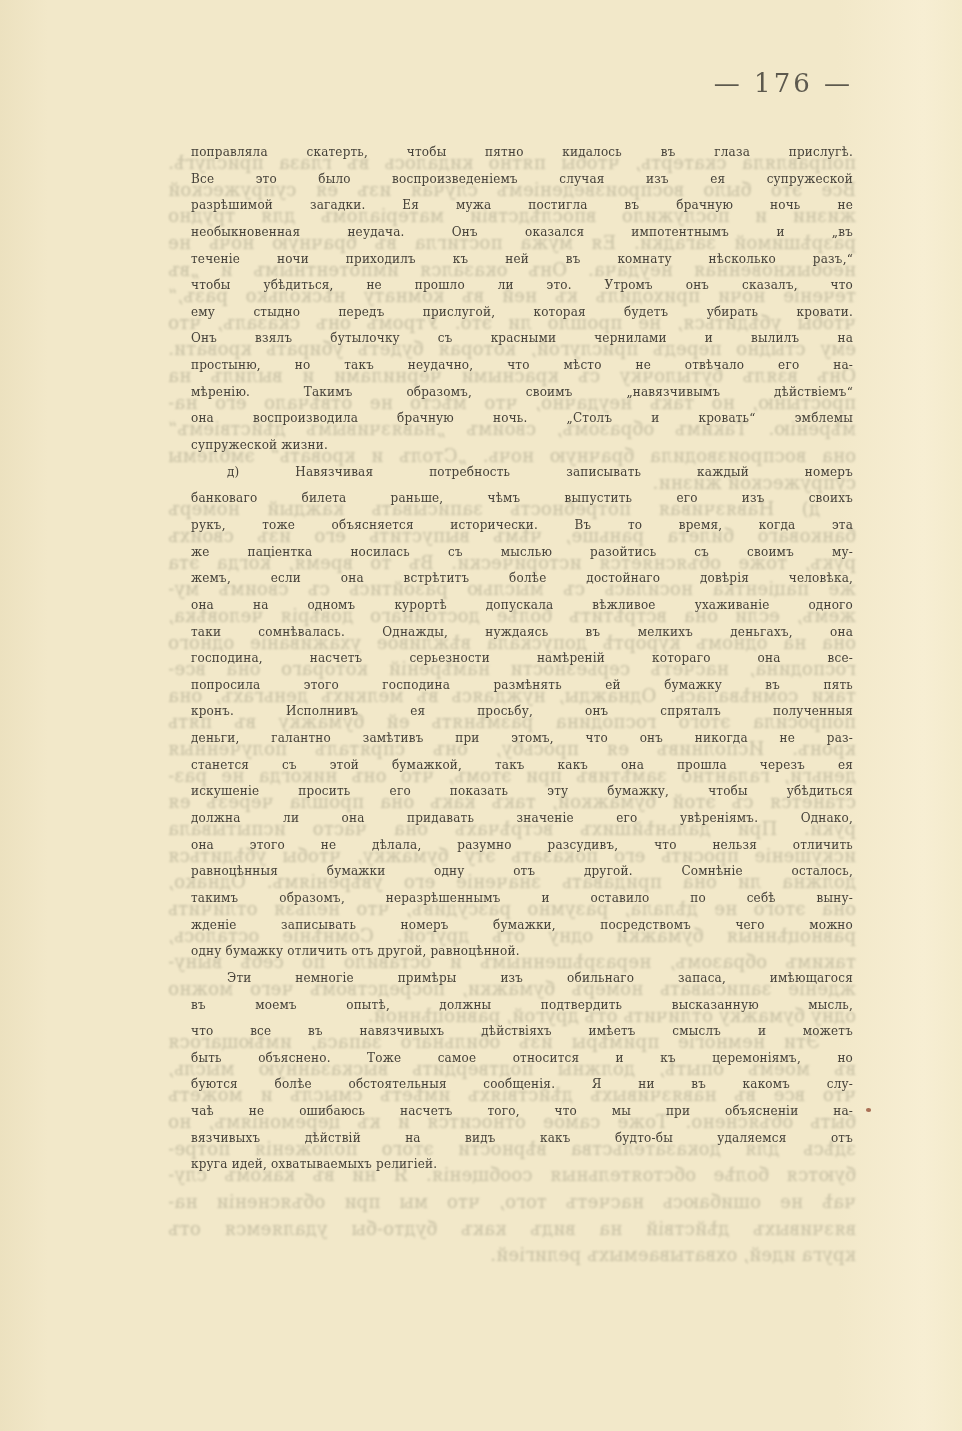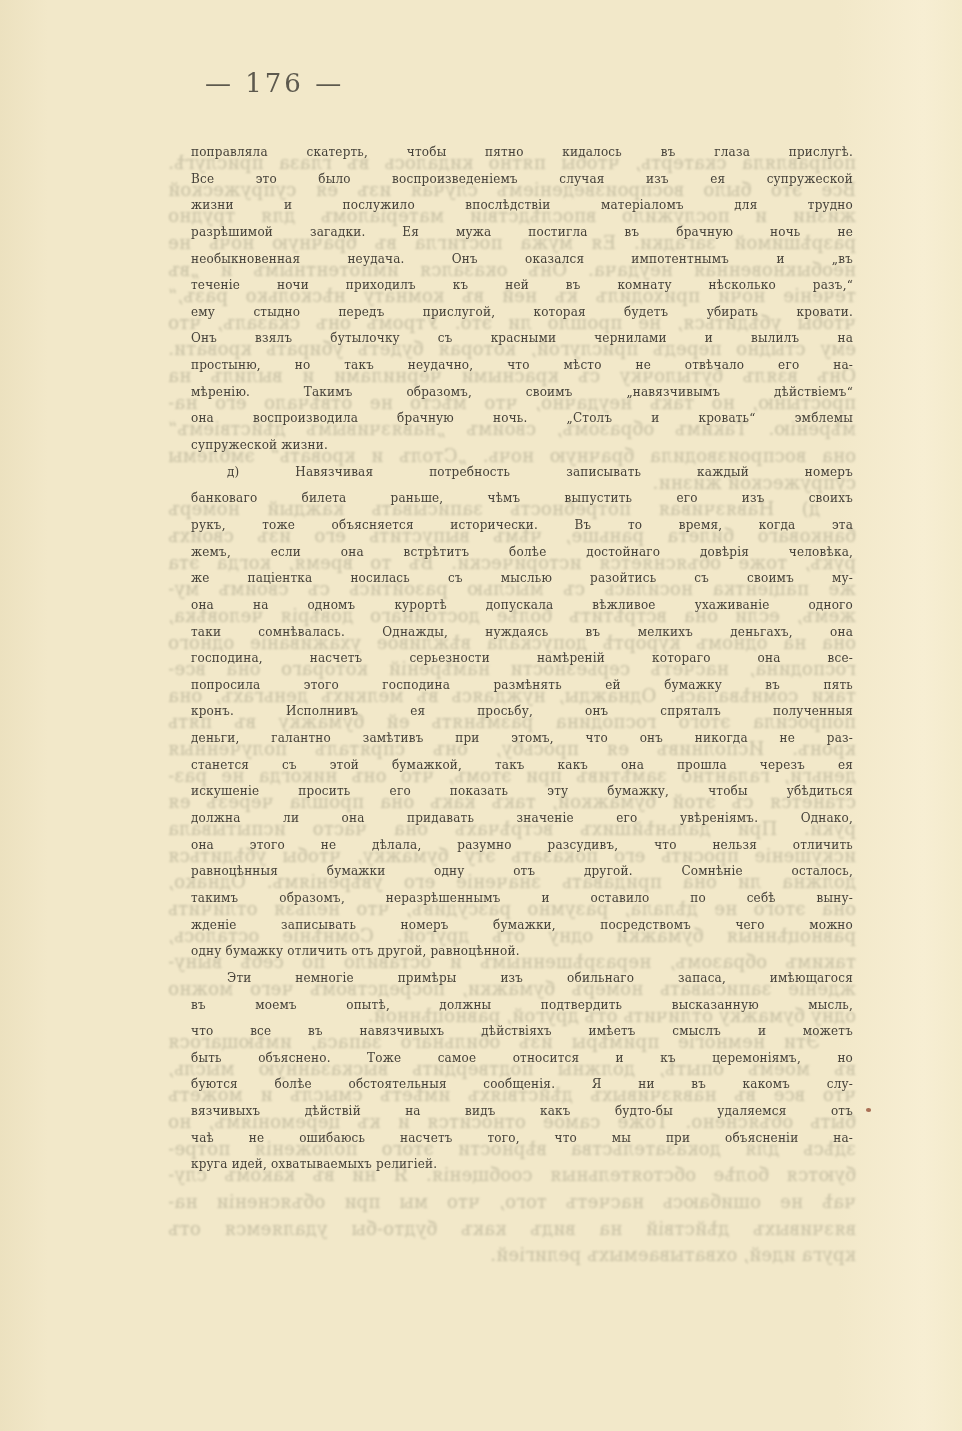--- a/index.html
+++ b/index.html
@@ -23,21 +23,21 @@
     filter:blur(1.1px);
     opacity:.55;
     color:var(--bleed);
     font-size:18px;
     pointer-events:none;
     user-select:none;
   }
   
   .header{
     position:absolute;left:191px;top:68px;width:662px;
-    text-align:left;text-indent:14px;
+    text-align:right;text-indent:14px;
   }
   .page-number{
     font-size:26px;color:var(--header-ink);letter-spacing:3px;
   }
   
   .text-block{
     position:absolute;left:191px;top:139px;width:662px;
     color:var(--ink);font-size:12px;
   }
   .line{
@@ -117,37 +117,37 @@
     </div>
 
   <div class="header">
     <span class="page-number">— 176 —</span>
   </div>
 
   <div class="text-block" id="body-text">
       <div>
         <div class="line">поправляла скатерть, чтобы пятно кидалось въ глаза прислугѣ.</div>
         <div class="line">Все это было воспроизведеніемъ случая изъ ея супружеской</div>
-        <div class="line">жизни и послужило впослѣдствіи матеріаломъ для трудно</div>
         <div class="line">разрѣшимой загадки. Ея мужа постигла въ брачную ночь не</div>
         <div class="line">необыкновенная неудача. Онъ оказался импотентнымъ и „въ</div>
         <div class="line">теченіе ночи приходилъ къ ней въ комнату нѣсколько разъ,“</div>
+        <div class="line">чтобы убѣдиться, не прошло ли это. Утромъ онъ сказалъ, что</div>
         <div class="line">ему стыдно передъ прислугой, которая будетъ убирать кровати.</div>
         <div class="line">Онъ взялъ бутылочку съ красными чернилами и вылилъ на</div>
         <div class="line">простыню, но такъ неудачно, что мѣсто не отвѣчало его на-</div>
         <div class="line">мѣренію. Такимъ образомъ, своимъ „навязчивымъ дѣйствіемъ“</div>
         <div class="line">она воспроизводила брачную ночь. „Столъ и кровать“ эмблемы</div>
         <div class="line last">супружеской жизни.</div>
       </div>
       <div>
         <div class="line indent">д) Навязчивая потребность записывать каждый номеръ</div>
         <div class="line">банковаго билета раньше, чѣмъ выпустить его изъ своихъ</div>
         <div class="line">рукъ, тоже объясняется исторически. Въ то время, когда эта</div>
+        <div class="line">же паціентка носилась съ мыслью разойтись съ своимъ му-</div>
         <div class="line">жемъ, если она встрѣтитъ болѣе достойнаго довѣрія человѣка,</div>
-        <div class="line">же паціентка носилась съ мыслью разойтись съ своимъ му-</div>
         <div class="line">она на одномъ курортѣ допускала вѣжливое ухаживаніе одного</div>
         <div class="line">таки сомнѣвалась. Однажды, нуждаясь въ мелкихъ деньгахъ, она</div>
         <div class="line">господина, насчетъ серьезности намѣреній котораго она все-</div>
         <div class="line">попросила этого господина размѣнять ей бумажку въ пять</div>
         <div class="line">кронъ. Исполнивъ ея просьбу, онъ спряталъ полученныя</div>
         <div class="line">деньги, галантно замѣтивъ при этомъ, что онъ никогда не раз-</div>
         <div class="line">станется съ этой бумажкой, такъ какъ она прошла черезъ ея</div>
         <div class="line">искушеніе просить его показать эту бумажку, чтобы убѣдиться</div>
         <div class="line">должна ли она придавать значеніе его увѣреніямъ. Однако,</div>
         <div class="line">она этого не дѣлала, разумно разсудивъ, что нельзя отличить</div>
@@ -155,21 +155,21 @@
         <div class="line">такимъ образомъ, неразрѣшеннымъ и оставило по себѣ выну-</div>
         <div class="line">жденіе записывать номеръ бумажки, посредствомъ чего можно</div>
         <div class="line last">одну бумажку отличить отъ другой, равноцѣнной.</div>
       </div>
       <div>
         <div class="line indent">Эти немногіе примѣры изъ обильнаго запаса, имѣющагося</div>
         <div class="line">въ моемъ опытѣ, должны подтвердить высказанную мысль,</div>
         <div class="line">что все въ навязчивыхъ дѣйствіяхъ имѣетъ смыслъ и можетъ</div>
         <div class="line">быть объяснено. Тоже самое относится и къ церемоніямъ, но</div>
         <div class="line">буются болѣе обстоятельныя сообщенія. Я ни въ какомъ слу-</div>
+        <div class="line">чаѣ не ошибаюсь насчетъ того, что мы при объясненіи на-</div>
         <div class="line">вязчивыхъ дѣйствій на видъ какъ будто-бы удаляемся отъ</div>
-        <div class="line">чаѣ не ошибаюсь насчетъ того, что мы при объясненіи на-</div>
         <div class="line last">круга идей, охватываемыхъ религіей.</div>
       </div>
     </div>
 
   <div class="speck"></div>
 
 </div>
 
 </body></html>

